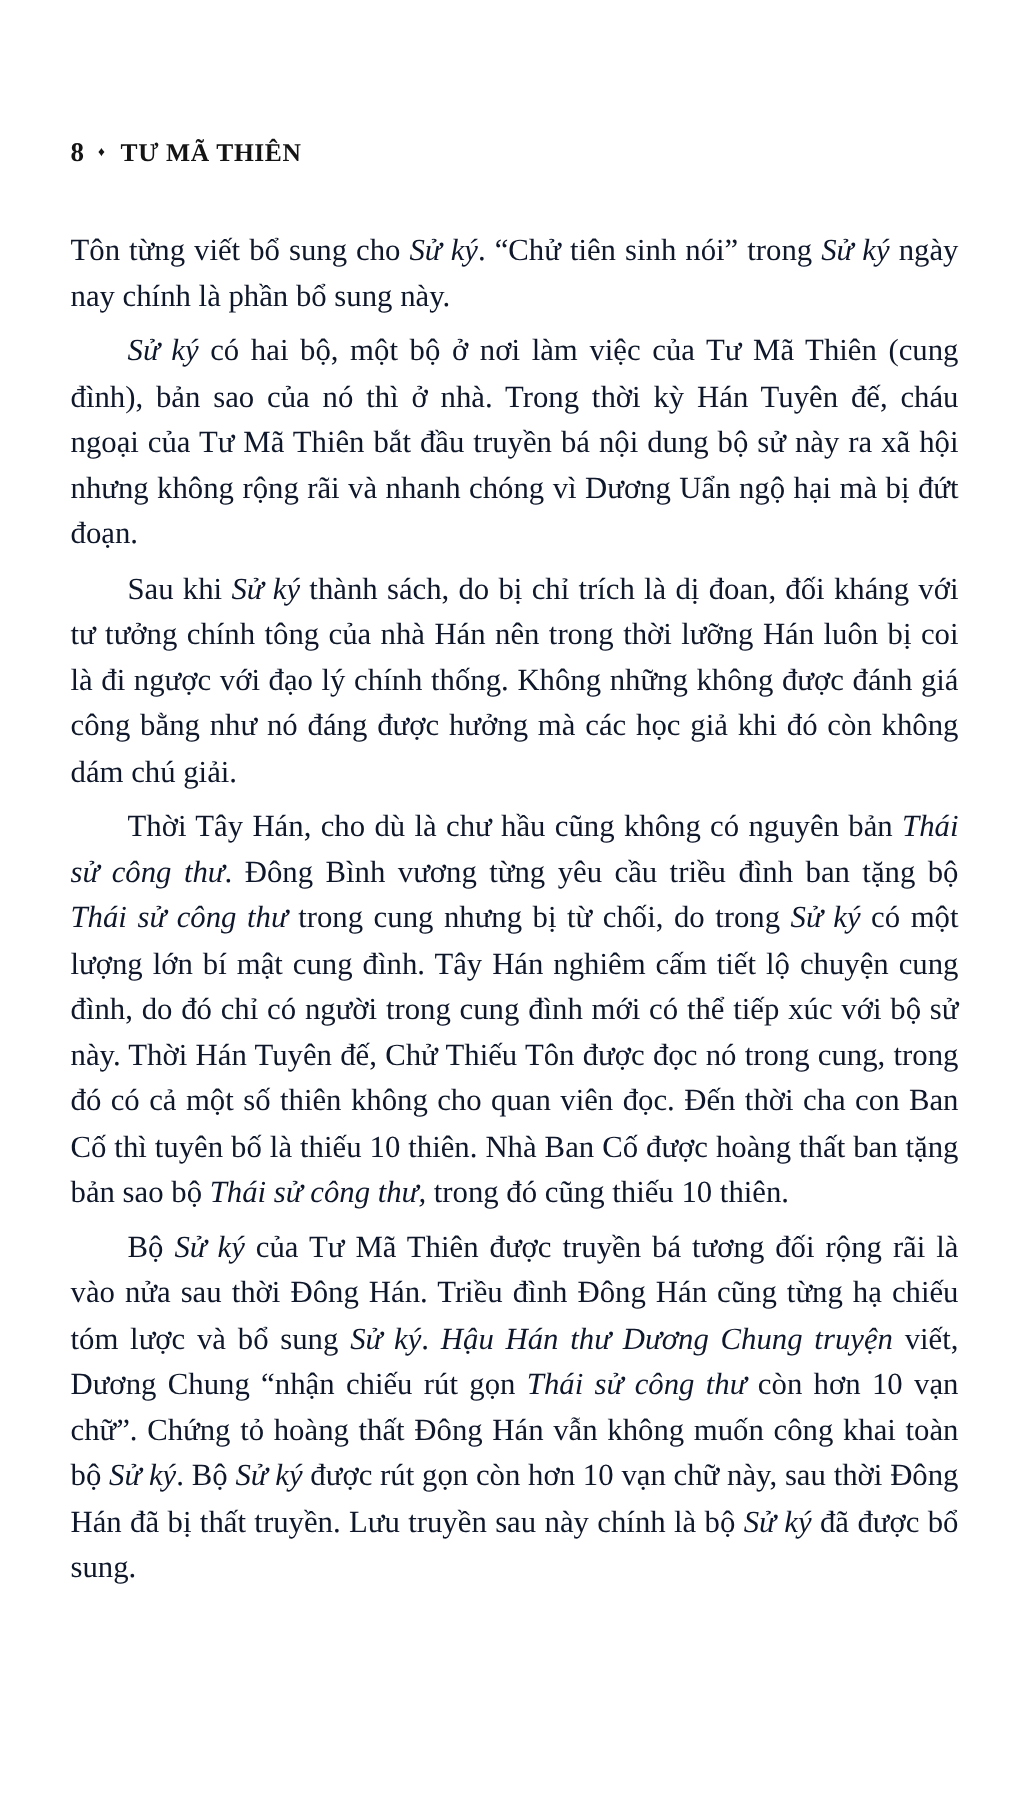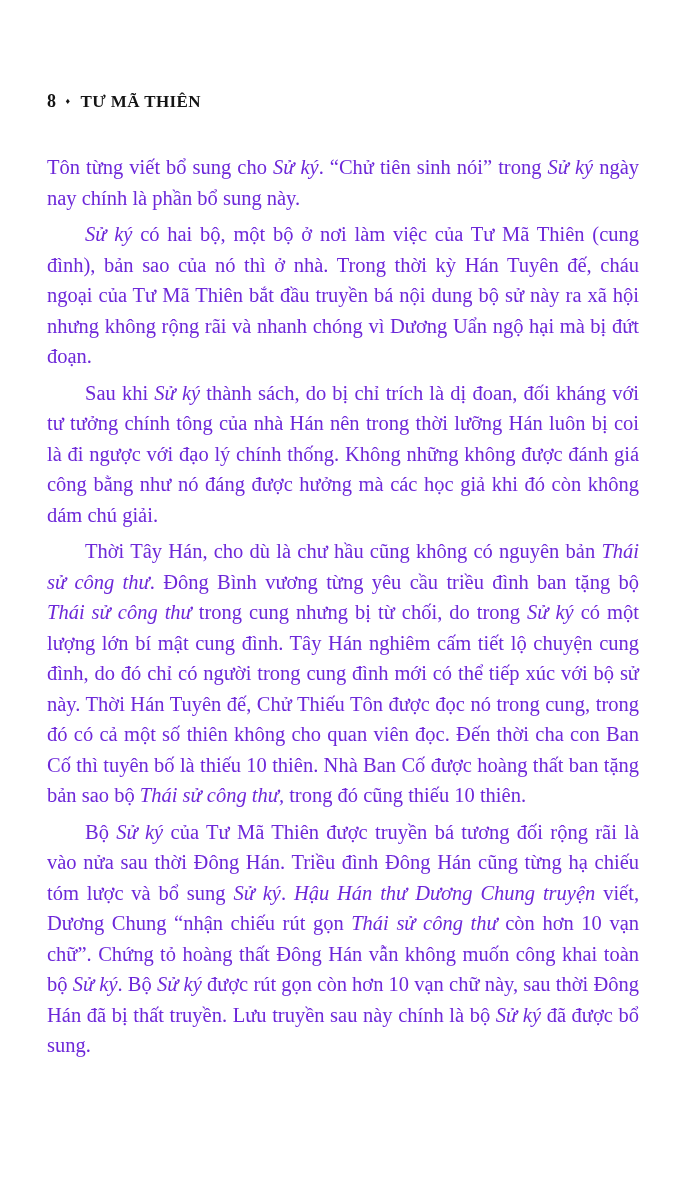--- a/index.html
+++ b/index.html
@@ -38,21 +38,21 @@
     transform: translateY(-1px);
   }
   .page-body {
     position: absolute;
     left: 47px;
     top: 152px;
     width: 592px;
     font-size: 20.5px;
     line-height: 30.5px;
     text-align: justify;
-    color: #6d28d9;
+    color: #0f172a;
   }
   .page-body p {
     margin: 0 0 6px 0;
   }
   .page-body p.indent {
     text-indent: 38px;
   }
   .page-body em {
     font-style: italic;
   }

